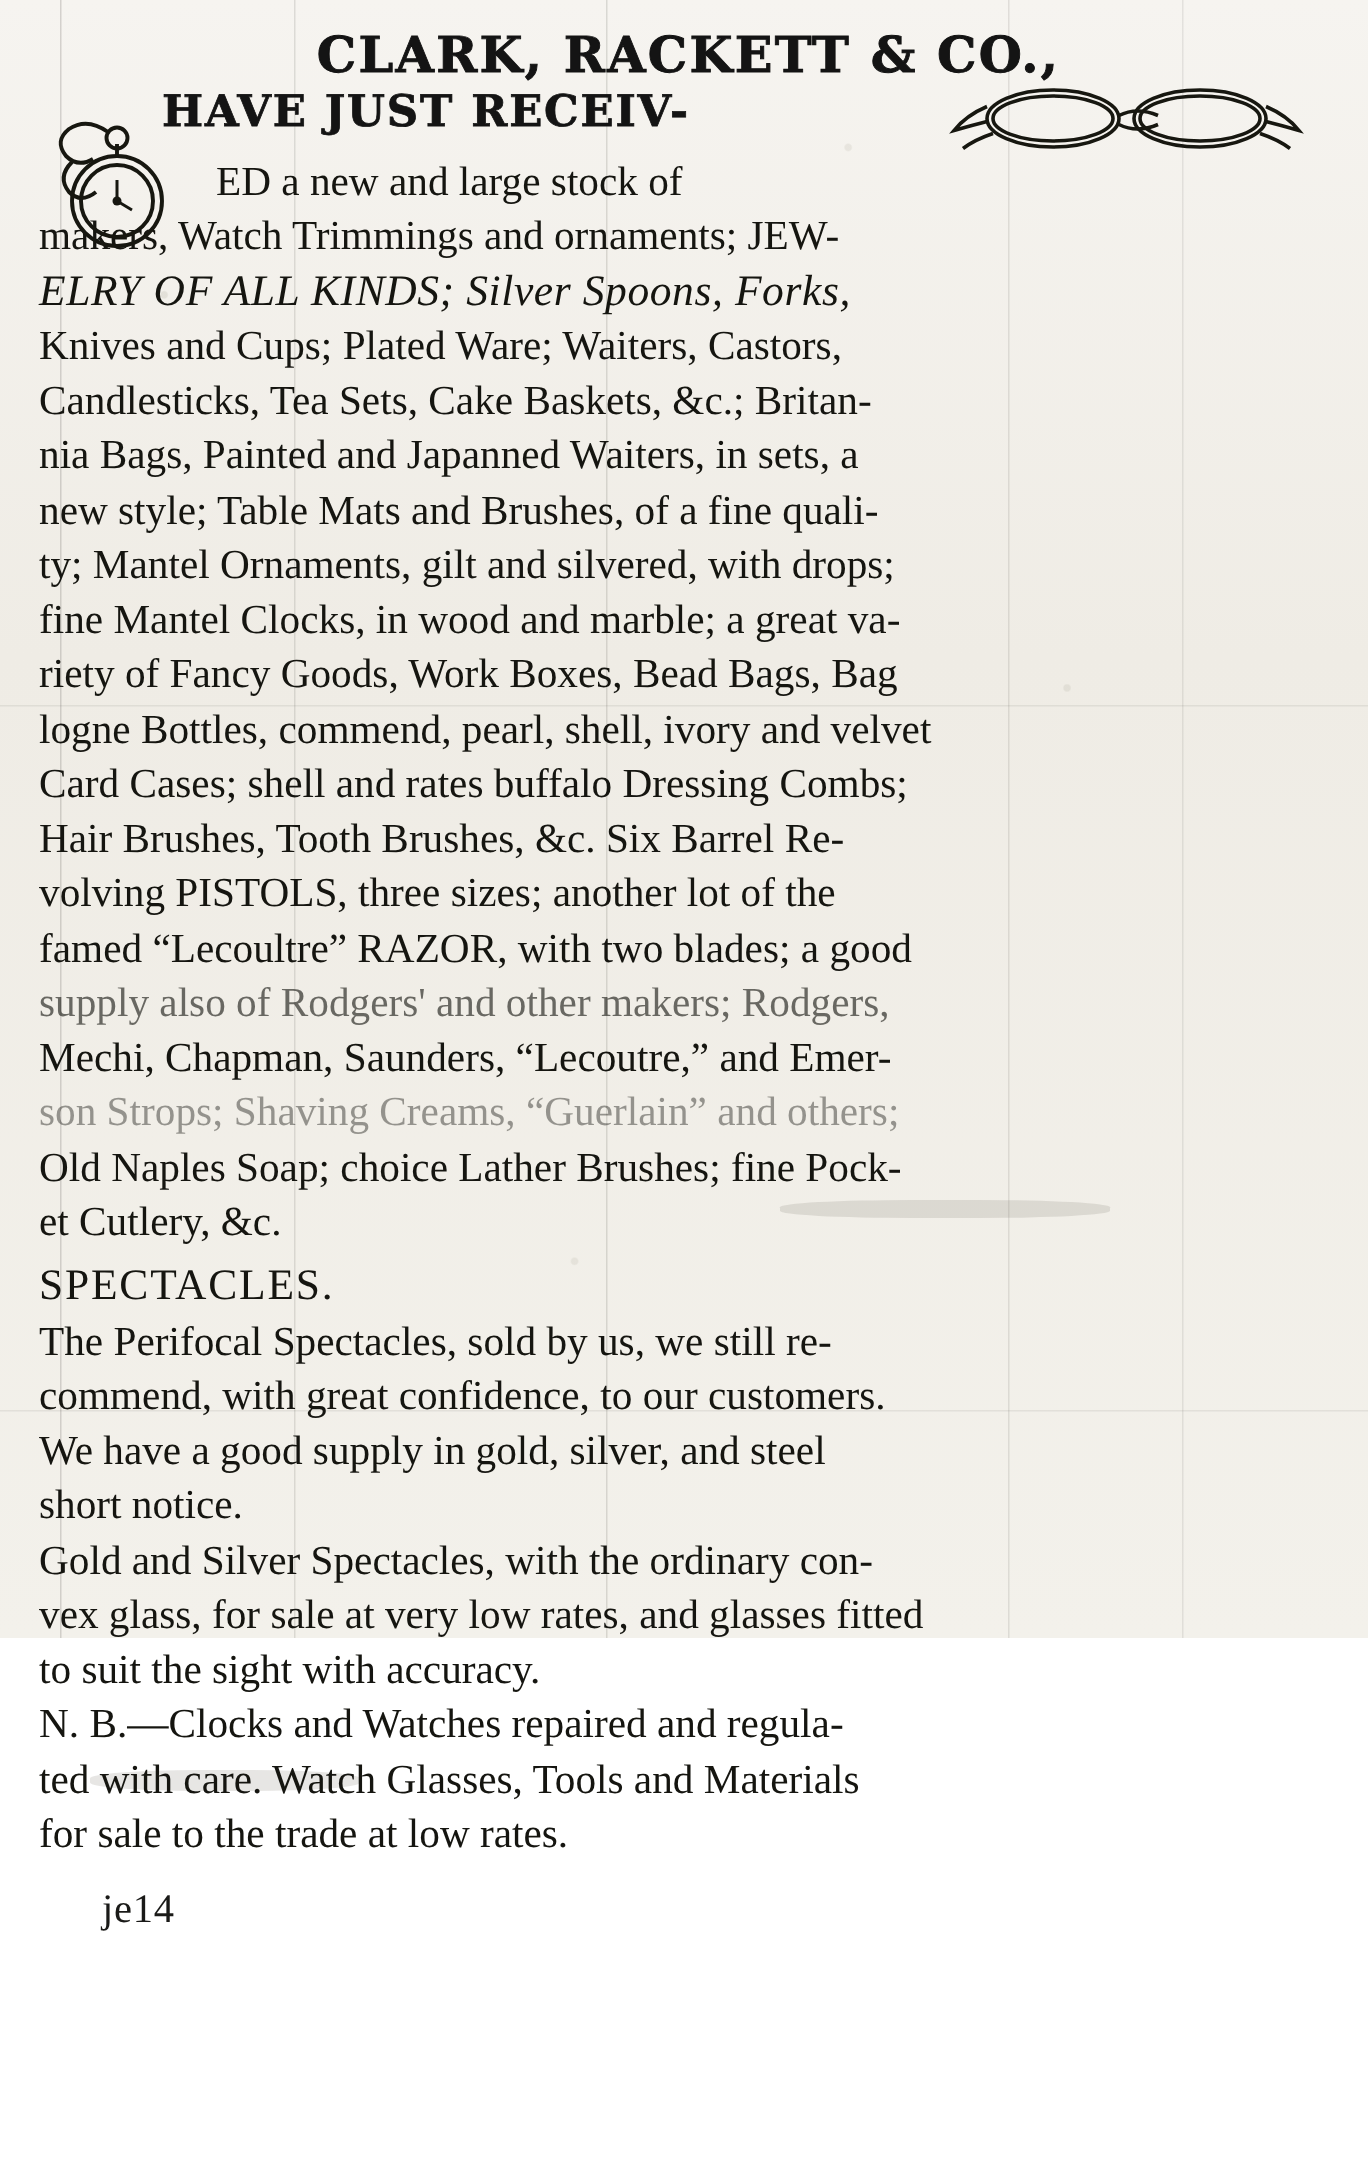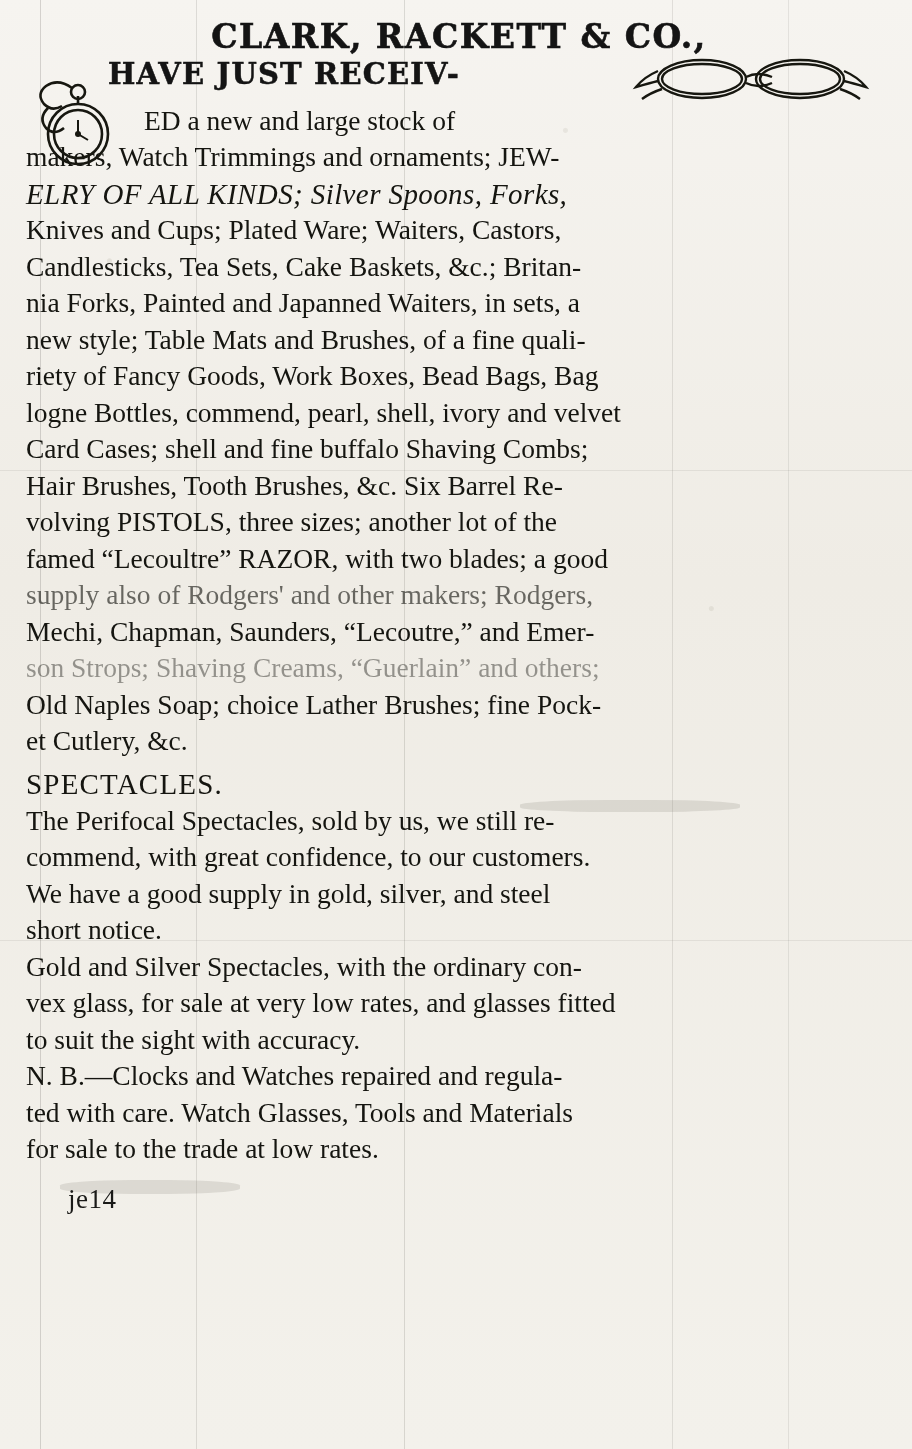--- a/index.html
+++ b/index.html
@@ -12,21 +12,21 @@
     height: 1449px;
     overflow: hidden;
     font-family: "Liberation Serif", serif;
     color: #1a1a18;
   }
 
   
   .scan {
     position: relative;
     width: 912px;
-    height: 1449px;
+    height: 1092px;
     background: #f2f0ea;
     background-image:
       radial-gradient(circle at 12% 18%, rgba(180,175,160,.25) 0 2px, transparent 3px),
       radial-gradient(circle at 78% 42%, rgba(180,175,160,.22) 0 2px, transparent 3px),
       radial-gradient(circle at 42% 77%, rgba(180,175,160,.20) 0 2px, transparent 3px),
       radial-gradient(circle at 62% 9%,  rgba(180,175,160,.20) 0 2px, transparent 3px),
       linear-gradient(180deg, #f6f4ef 0%, #efece4 40%, #f3f1ea 100%);
     filter: saturate(.85);
   }
   
@@ -198,25 +198,27 @@
         <circle cx="52" cy="58" r="3"></circle>
       </g>
     </svg>
 
     <div class="body">
       <p class="lead-pad">ED a new and large stock of</p>
       <p>makers, Watch Trimmings and ornaments; JEW-</p>
       <p class="ital">ELRY OF ALL KINDS; Silver Spoons, Forks,</p>
       <p>Knives and Cups; Plated Ware; Waiters, Castors,</p>
       <p>Candlesticks, Tea Sets, Cake Baskets, &amp;c.; Britan-</p>
-      <p>nia Forks, Painted and Japanned Waiters, in sets, a</p>
+      <p>nia Bags, Painted and Japanned Waiters, in sets, a</p>
       <p>new style; Table Mats and Brushes, of a fine quali-</p>
+      <p>ty; Mantel Ornaments, gilt and silvered, with drops;</p>
+      <p>fine Mantel Clocks, in wood and marble; a great va-</p>
       <p>riety of Fancy Goods, Work Boxes, Bead Bags, Bag</p>
       <p>logne Bottles, commend, pearl, shell, ivory and velvet</p>
-      <p>Card Cases; shell and fine buffalo Shaving Combs;</p>
+      <p>Card Cases; shell and rates buffalo Dressing Combs;</p>
       <p>Hair Brushes, Tooth Brushes, &amp;c. Six Barrel Re-</p>
       <p>volving PISTOLS, three sizes; another lot of the</p>
       <p>famed “Lecoultre” RAZOR, with two blades; a good</p>
       <p class="faded">supply also of Rodgers' and other makers; Rodgers,</p>
       <p>Mechi, Chapman, Saunders, “Lecoutre,” and Emer-</p>
       <p class="faded2">son Strops; Shaving Creams, “Guerlain” and others;</p>
       <p>Old Naples Soap; choice Lather Brushes; fine Pock-</p>
       <p>et Cutlery, &amp;c.</p>
     </div>
 

